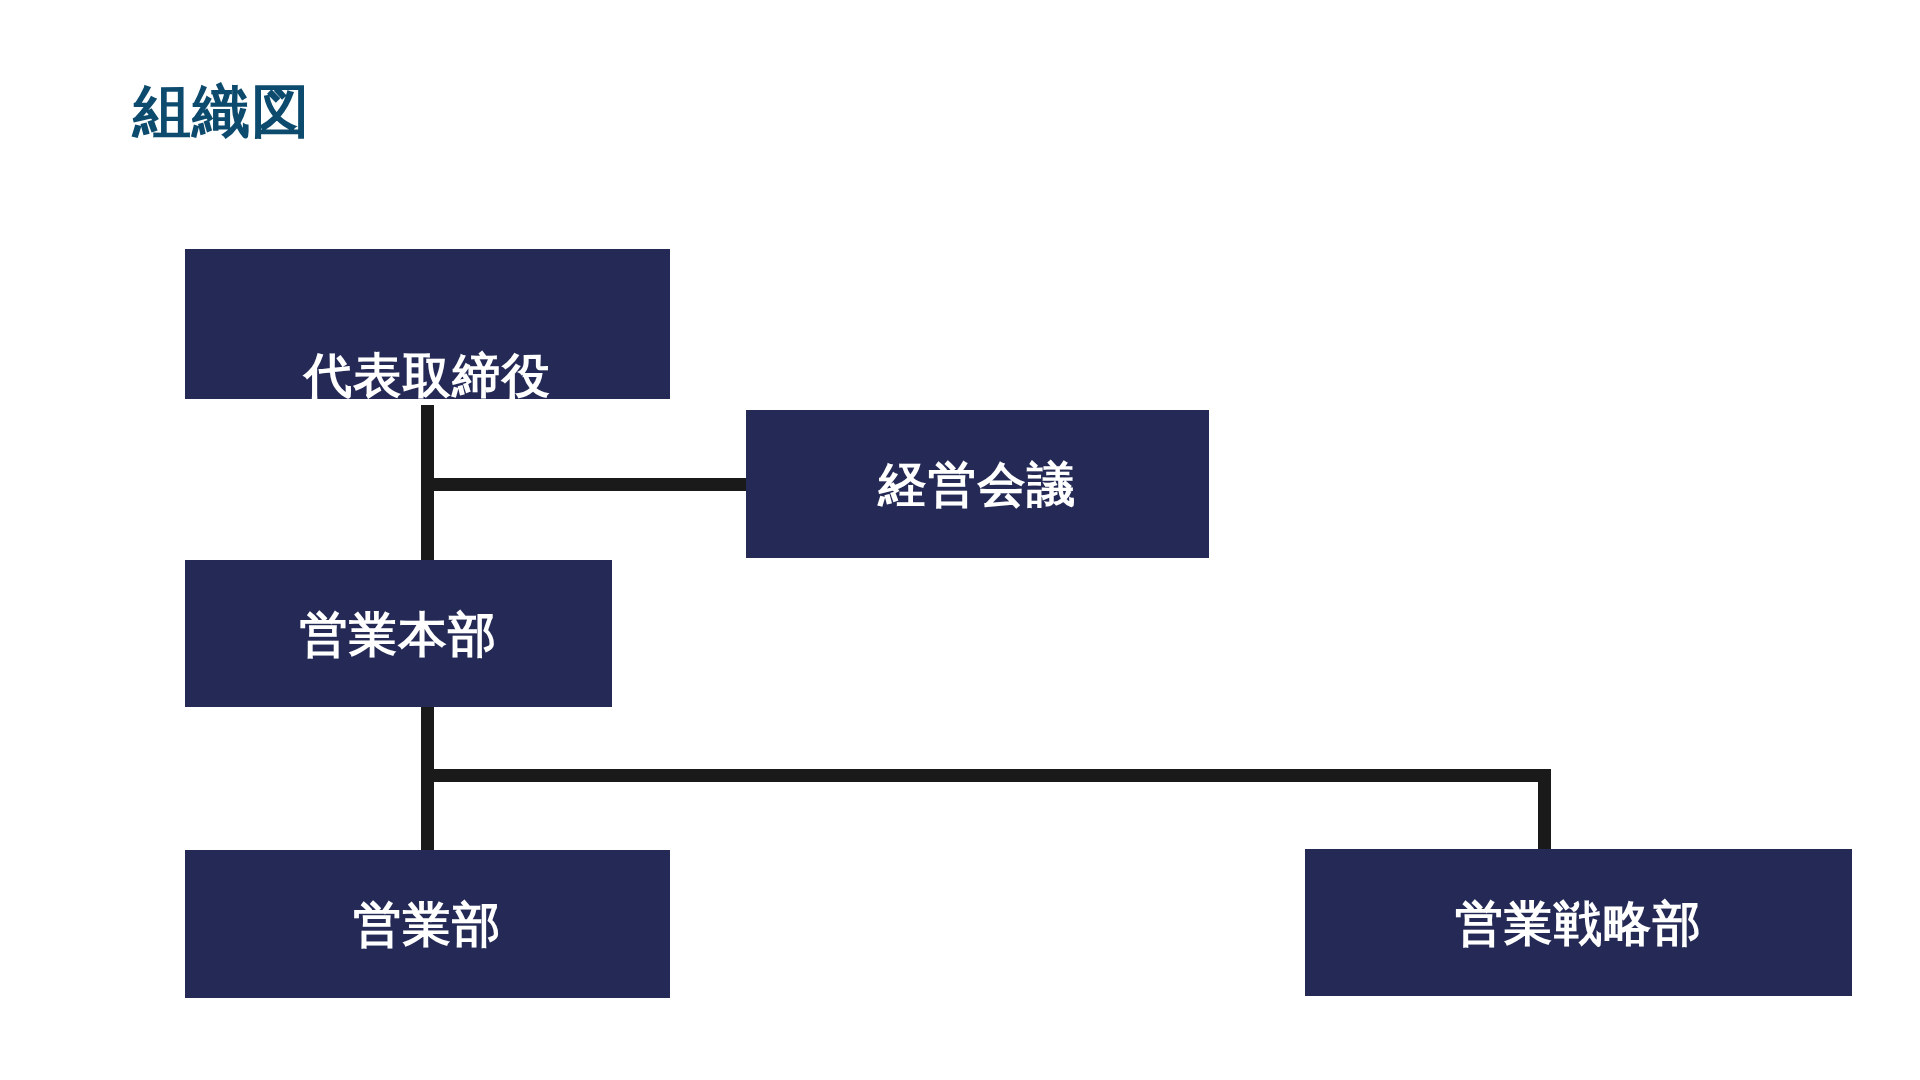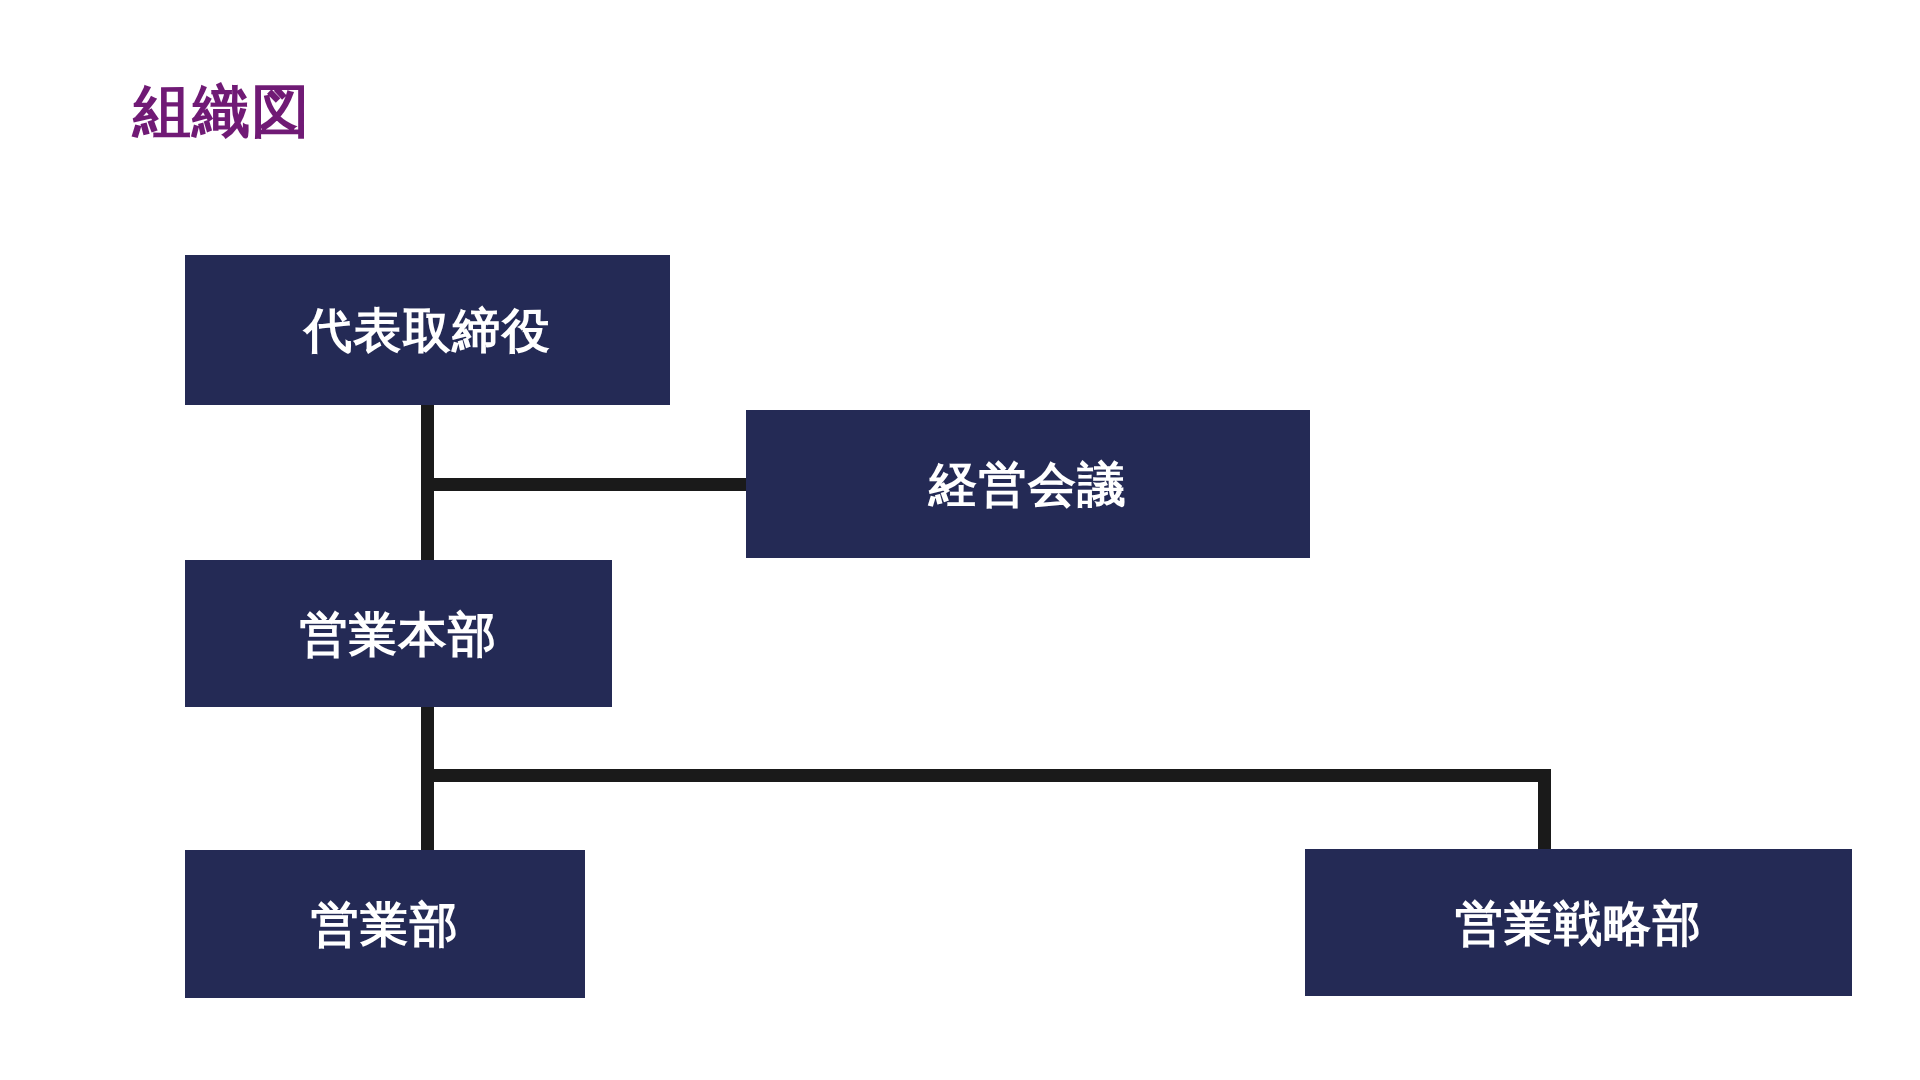--- a/index.html
+++ b/index.html
@@ -20,21 +20,21 @@
     background: #ffffff;
   }
 
   
   .chart-title {
     position: absolute;
     left: 133px;
     top: 78px;
     font-size: 58px;
     font-weight: bold;
-    color: #701a75;
+    color: #0c4a6e;
     letter-spacing: 0.02em;
     line-height: 1.15;
     white-space: nowrap;
   }
 
   
   .conn-layer {
     position: absolute;
     left: 0;
     top: 0;
@@ -57,24 +57,24 @@
     box-sizing: border-box;
   }
   .node-label {
     font-size: 48px;
     font-weight: bold;
     letter-spacing: 0.03em;
     line-height: 1;
     white-space: nowrap;
     text-align: center;
   }
-  .node.ceo        { left: 185px;  top: 255px; width: 485px; height: 150px; }
-  .node.meeting    { left: 746px;  top: 410px; width: 564px; height: 148px; justify-content: center; }
+  .node.ceo        { left: 185px;  top: 249px; width: 485px; height: 150px; align-items: flex-end; }
+  .node.meeting    { left: 746px;  top: 410px; width: 463px; height: 148px; justify-content: center; }
   .node.division   { left: 185px;  top: 560px; width: 427px; height: 147px; }
-  .node.sales      { left: 185px;  top: 850px; width: 400px; height: 148px; }
+  .node.sales      { left: 185px;  top: 850px; width: 485px; height: 148px; }
   .node.strategy   { left: 1305px; top: 849px; width: 547px; height: 147px; }
 </style>
 </head>
 <body>
 
 <div id="canvas">
 
   <div class="chart-title">組織図</div>
 
   <div class="conn-layer">

